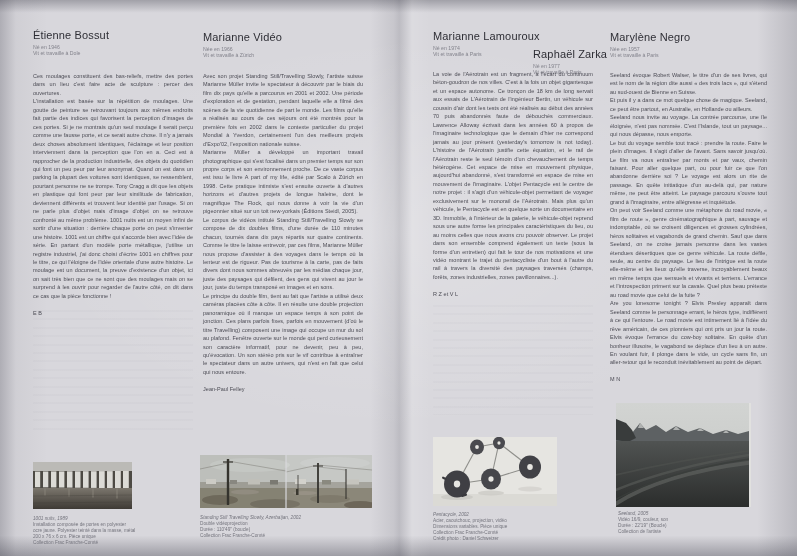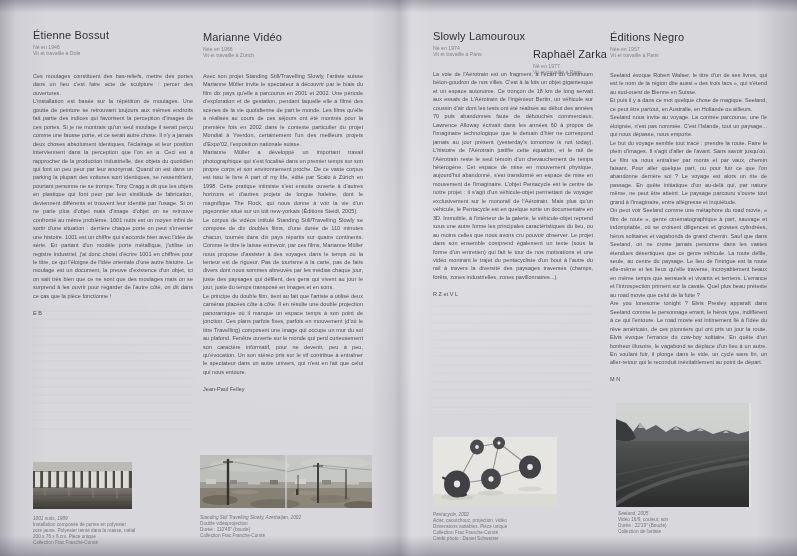--- a/index.html
+++ b/index.html
@@ -163,37 +163,37 @@
   </svg>
 </div>
 <div class="cap" style="left:200px;top:515px;">
   <div class="t">Standing Still Travelling Slowly, Azerbaïjan, 2002</div>
   <div>Double vidéoprojection</div>
   <div>Durée : 110'49'' (boucle)</div>
   <div>Collection Frac Franche-Comté</div>
 </div>
 
 <div class="head" style="left:433px;top:30px;">
-  <div class="nm">Slowly Lamouroux</div>
+  <div class="nm">Marianne Lamouroux</div>
   <div class="sub">
     <div>Né en 1974</div>
     <div>Vit et travaille à Paris</div>
   </div>
 </div>
 
 <div class="head" style="left:533px;top:48px;">
   <div class="nm">Raphaël Zarka</div>
   <div class="sub">
     <div>Né en 1977</div>
     <div>Vit et travaille à Paris</div>
   </div>
 </div>
 
 <div class="head" style="left:610px;top:31px;">
-  <div class="nm">Éditions Negro</div>
+  <div class="nm">Marylène Negro</div>
   <div class="sub">
     <div>Née en 1957</div>
     <div>Vit et travaille à Paris</div>
   </div>
 </div>
 
 <div class="bio" style="left:433px;top:70px;width:160px;">
   <p>La voie de l'Aérotrain est un fragment, à l'écart du continuum béton-goudron de nos villes. C'est à la fois un objet gigantesque et un espace autonome. Ce tronçon de 18 km de long servait aux essais de L'Aérotrain de l'ingénieur Bertin, un véhicule sur coussin d'air dont les tests ont été réalisés au début des années 70 puis abandonnés faute de débouchés commerciaux. Lawrence Alloway écrivait dans les années 60 à propos de l'imaginaire technologique que le demain d'hier ne correspond jamais au jour présent (yesterday's tomorrow is not today). L'histoire de l'Aérotrain justifie cette équation, et le rail de l'Aérotrain reste le seul témoin d'un chevauchement de temps hétérogène. Cet espace de mise en mouvement physique, aujourd'hui abandonné, s'est transformé en espace de mise en mouvement de l'imaginaire. L'objet Pentacycle est le centre de notre projet : il s'agit d'un véhicule-objet permettant de voyager exclusivement sur le monorail de l'Aérotrain. Mais plus qu'un véhicule, le Pentacycle est en quelque sorte un documentaire en 3D. Immobile, à l'intérieur de la galerie, le véhicule-objet reprend sous une autre forme les principales caractéristiques du lieu, ou au moins celles que nous avons cru pouvoir observer. Le projet dans son ensemble comprend également un texte (sous la forme d'un entretien) qui fait le tour de nos motivations et une vidéo montrant le trajet du pentacycliste d'un bout à l'autre du rail à travers la diversité des paysages traversés (champs, forêts, zones industrielles, zones pavillonnaires...).</p>
   <div class="sig">R Z et V L</div>
 </div>

